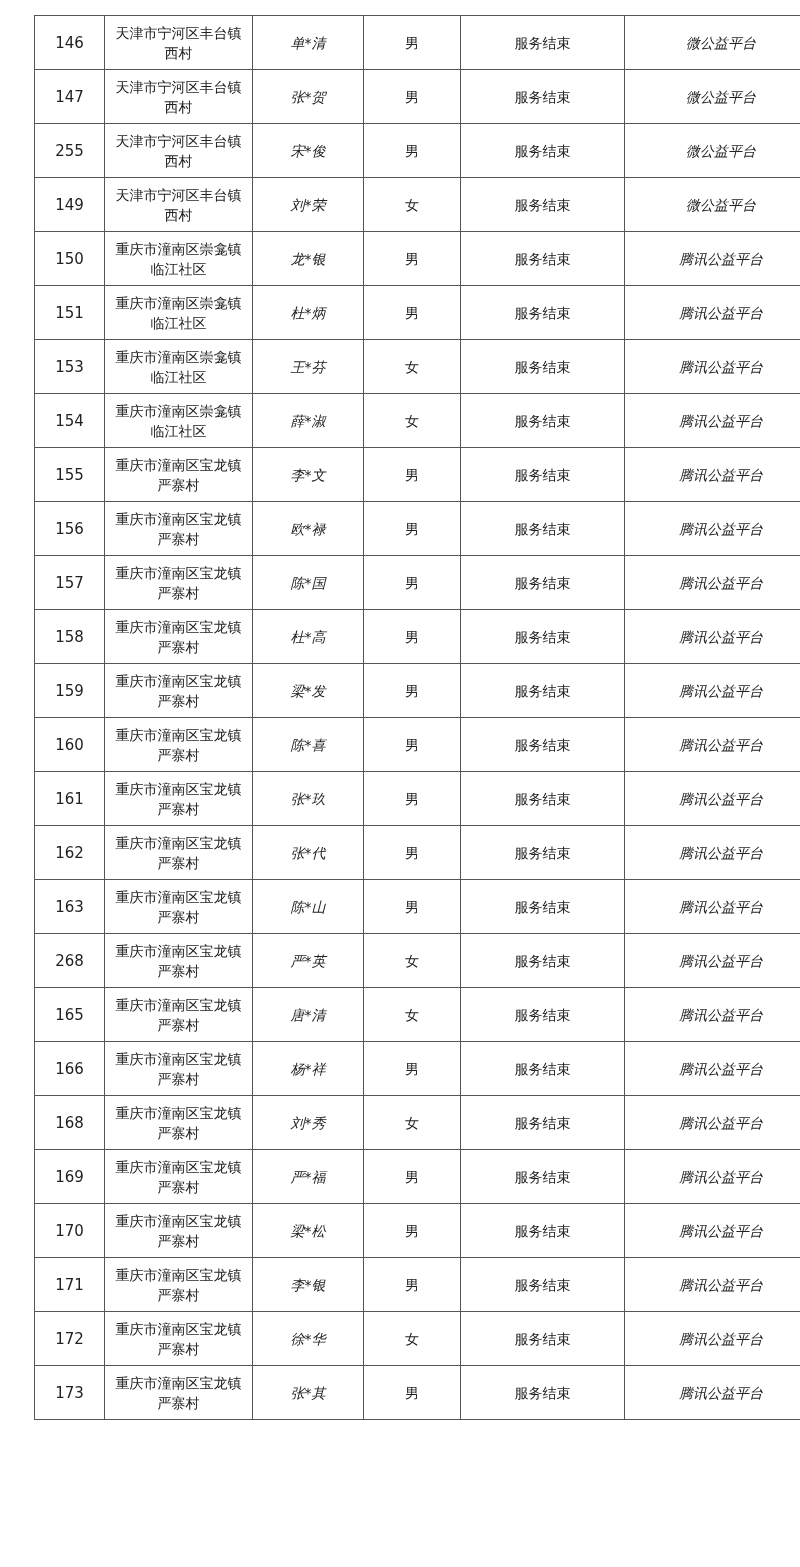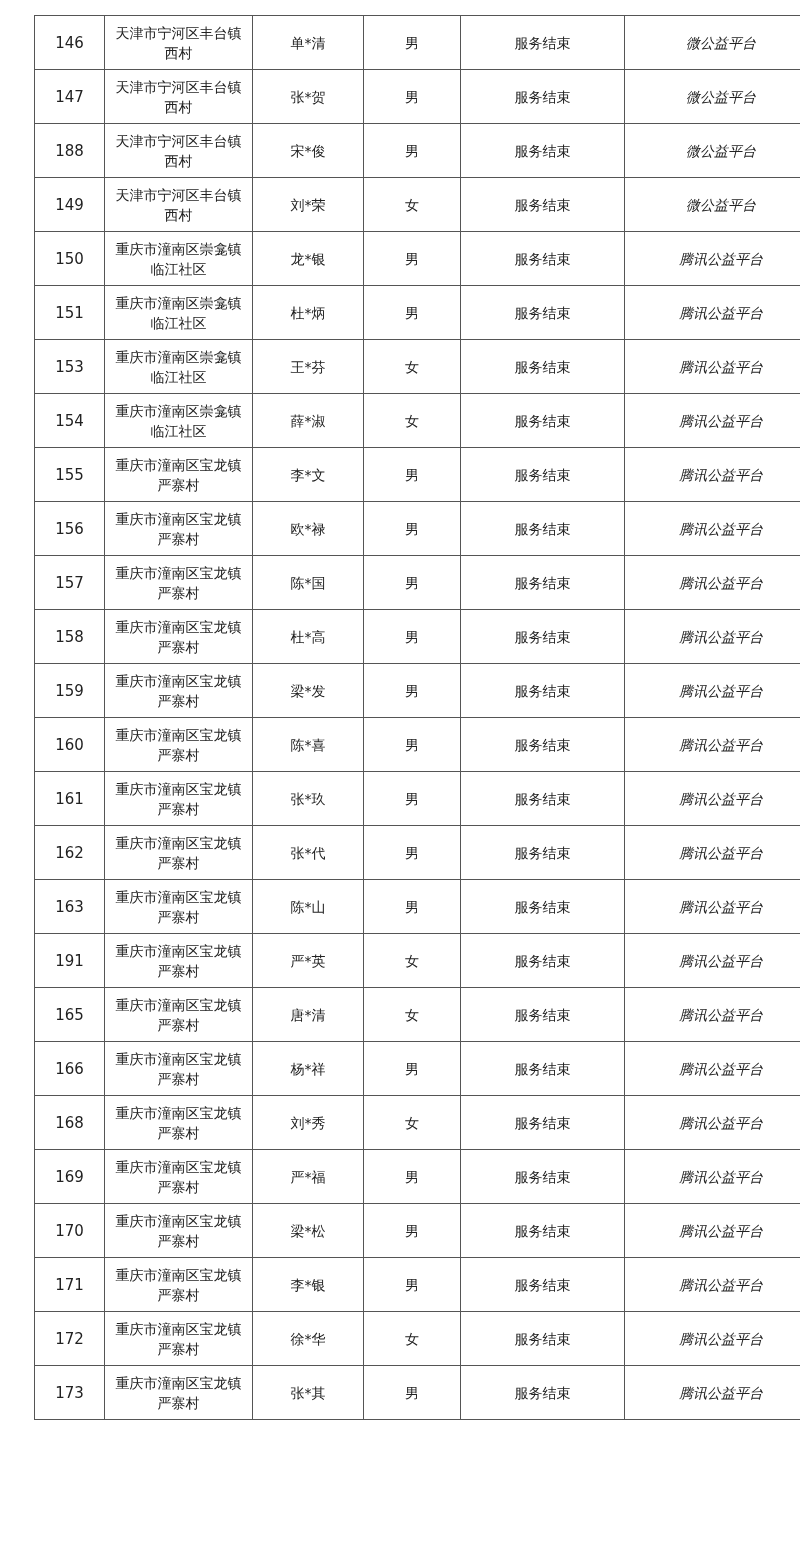--- a/index.html
+++ b/index.html
@@ -31,21 +31,21 @@
       height: 54px;
       text-align: center;
       vertical-align: middle;
       font-size: 14px;
       line-height: 20px;
       padding: 0 6px;
       box-sizing: border-box;
     }
     td.col-no { width: 70px; font-size: 15px; }
     td.col-addr { width: 148px; padding: 0 8px; }
-    td.col-name { width: 111px; }
+    td.col-name { width: 111px; font-style: italic; }
     td.col-gender { width: 97px; }
     td.col-status { width: 164px; }
     td.col-platform { width: 193px; font-style: italic; }
   </style>
 </head>
 <body>
 
 <div class="sheet">
   <table>
     <tbody id="table-body">
@@ -59,21 +59,21 @@
         </tr>
         <tr>
           <td class="col-no">147</td>
           <td class="col-addr">天津市宁河区丰台镇西村</td>
           <td class="col-name">张*贺</td>
           <td class="col-gender">男</td>
           <td class="col-status">服务结束</td>
           <td class="col-platform">微公益平台</td>
         </tr>
         <tr>
-          <td class="col-no">188</td>
+          <td class="col-no">255</td>
           <td class="col-addr">天津市宁河区丰台镇西村</td>
           <td class="col-name">宋*俊</td>
           <td class="col-gender">男</td>
           <td class="col-status">服务结束</td>
           <td class="col-platform">微公益平台</td>
         </tr>
         <tr>
           <td class="col-no">149</td>
           <td class="col-addr">天津市宁河区丰台镇西村</td>
           <td class="col-name">刘*荣</td>
@@ -179,21 +179,21 @@
         </tr>
         <tr>
           <td class="col-no">163</td>
           <td class="col-addr">重庆市潼南区宝龙镇严寨村</td>
           <td class="col-name">陈*山</td>
           <td class="col-gender">男</td>
           <td class="col-status">服务结束</td>
           <td class="col-platform">腾讯公益平台</td>
         </tr>
         <tr>
-          <td class="col-no">191</td>
+          <td class="col-no">268</td>
           <td class="col-addr">重庆市潼南区宝龙镇严寨村</td>
           <td class="col-name">严*英</td>
           <td class="col-gender">女</td>
           <td class="col-status">服务结束</td>
           <td class="col-platform">腾讯公益平台</td>
         </tr>
         <tr>
           <td class="col-no">165</td>
           <td class="col-addr">重庆市潼南区宝龙镇严寨村</td>
           <td class="col-name">唐*清</td>

